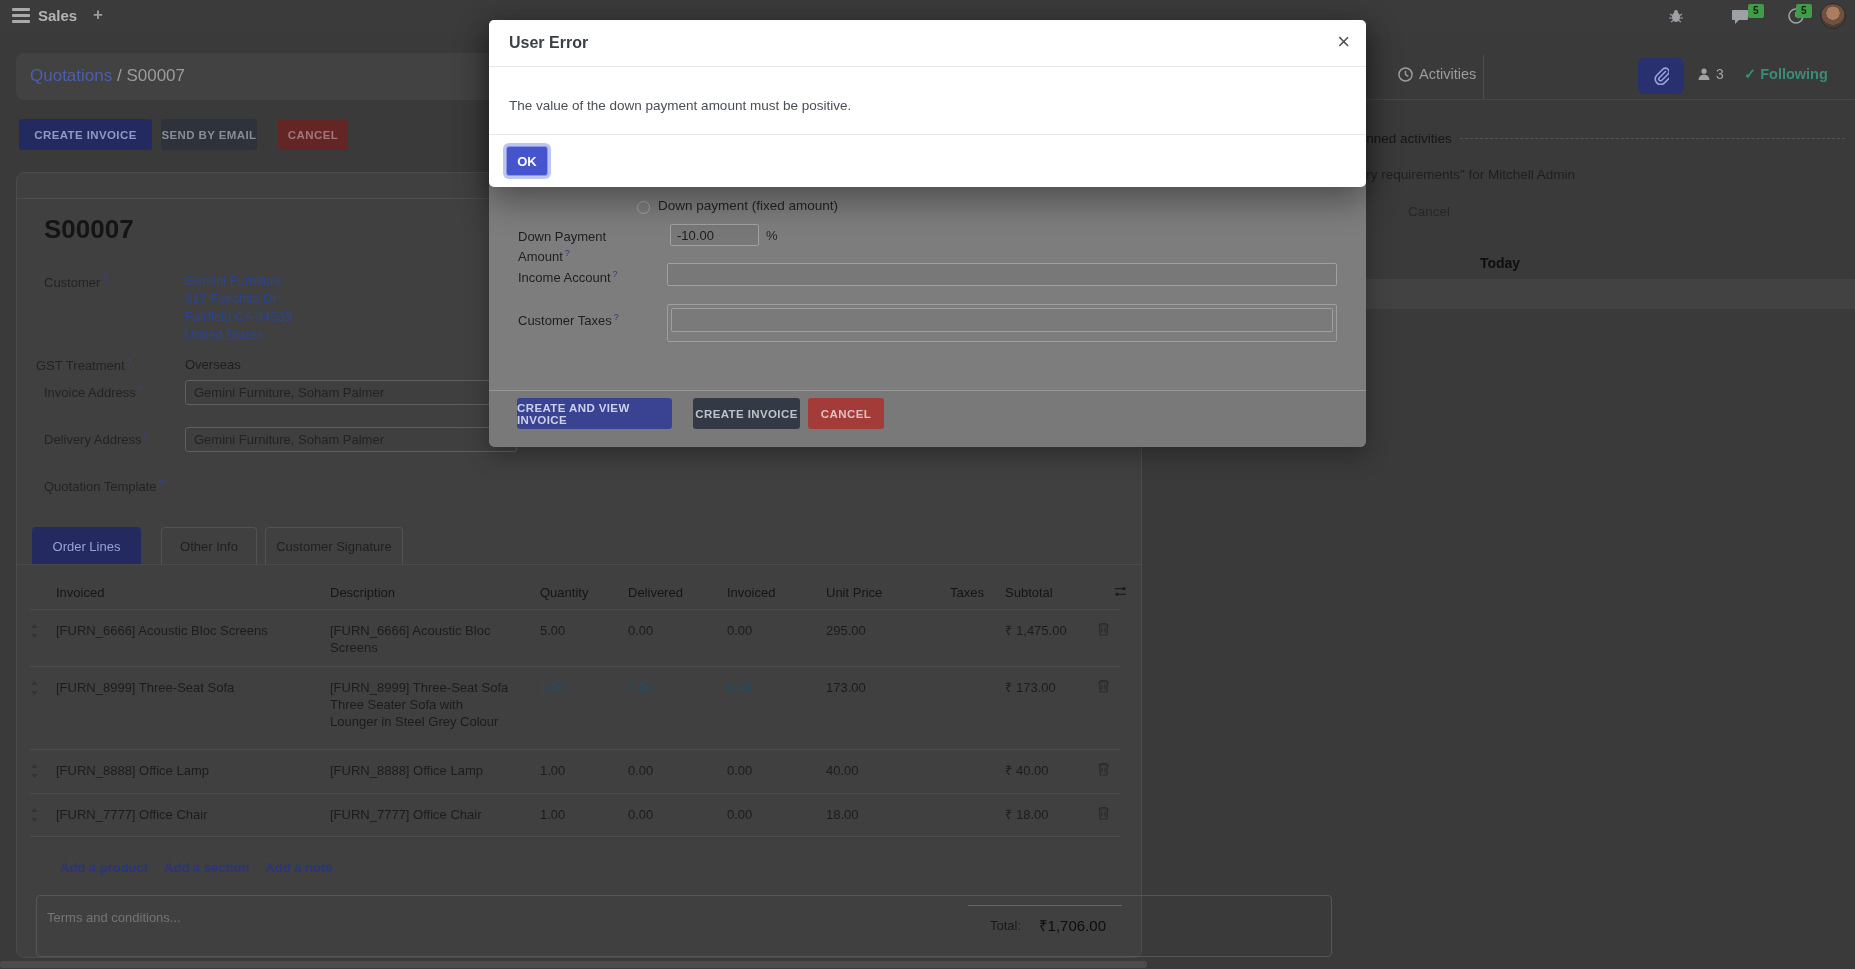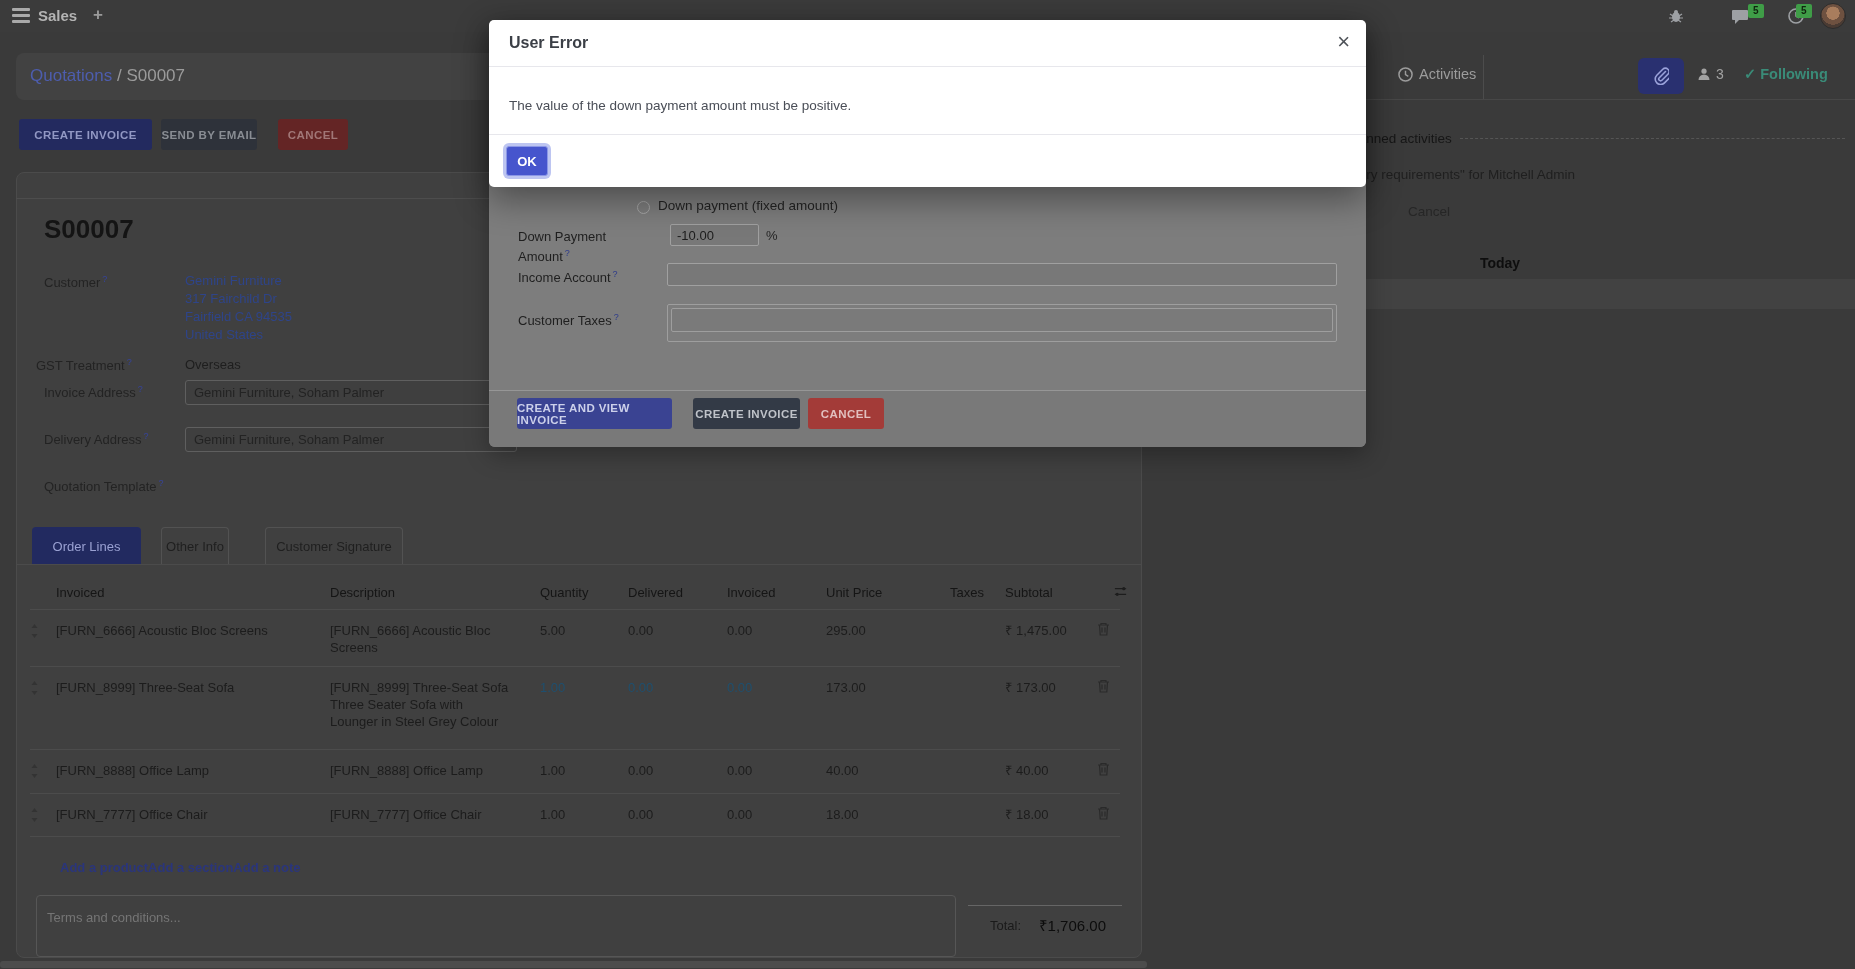--- a/index.html
+++ b/index.html
@@ -56,42 +56,42 @@
   .o-input { background:#3f3f3f; border:1px solid #5f5f5f; border-radius:3px; color:#232323;
              font-size:13px; padding:0 8px; font-family:"Liberation Sans", sans-serif; }
   .inp-inv { left:185px; top:380px; width:332px; height:25px; }
   .inp-del { left:185px; top:427px; width:332px; height:25px; }
 
   
   .tab { top:527px; height:38px; display:flex; align-items:center; justify-content:center;
          font-size:13px; border-radius:4px 4px 0 0; cursor:pointer; }
   .tab-active { left:32px; width:109px; background:#222a60; color:#9aa1d2; }
   .tab-idle { border:1px solid #525252; border-bottom:none; color:#1f1f1f; background:#404040; }
-  .tab-other { left:161px; width:68px; }
+  .tab-other { left:161px; width:96px; }
   .tab-sign { left:265px; width:138px; }
   .notebook-line { left:17px; top:564px; width:1124px; height:1px; background:#4b4b4b; }
 
   
   .olines { left:30px; top:576px; width:1090px; }
   .tr { display:grid; grid-template-columns:26px 274px 210px 88px 99px 99px 99px 80px 81px 34px;
         border-bottom:1px solid #4c4c4c; }
   .thead { height:34px; align-items:center; }
   .th { font-size:13px; color:#151515; }
   .td { font-size:13px; color:#1c1c1c; padding-top:12px; line-height:17px; }
   .num { text-align:left; }
   .blue { color:#1e4f6e; }
   .cell-trash { display:flex; justify-content:center; color:#2a2a2a; }
   .handle { color:#333; padding-top:14px; text-align:center; }
   .gear-th { position:absolute; right:-8px; top:8px; color:#1d1d1d; }
   .row1 { height:57px; } .row2 { height:83px; } .row3 { height:44px; } .row4 { height:43px; }
-  .add-links { left:60px; top:860px; display:flex; gap:0; font-size:13px; color:#2a357c; font-weight:600; }
+  .add-links { left:60px; top:860px; display:flex; gap:16px; font-size:13px; color:#2a357c; font-weight:600; }
   .add-links span { cursor:pointer; }
 
   
-  .terms-box { left:36px; top:895px; width:920px; height:62px; border:1px solid #565656; border-radius:4px; }
+  .terms-box { left:36px; top:895px; width:1296px; height:62px; border:1px solid #565656; border-radius:4px; }
   .terms-box input { position:absolute; left:10px; top:14px; width:500px; background:transparent; border:none;
                      font-size:13px; color:#2f2f2f; outline:none; font-family:"Liberation Sans", sans-serif; }
   .total-line { left:968px; top:905px; width:154px; height:1px; background:#666; }
   .total-label { left:990px; top:918px; font-size:13px; color:#1a1a1a; }
   .total-value { left:1038px; top:915px; width:68px; text-align:right; font-size:15px; font-weight:400; color:#0c0c0c; }
   .hscrollbar { left:0; top:961px; width:1147px; height:7px; background:#4c4c4c; border-radius:3px; }
 
   
   .planned-head { left:1150px; top:130px; width:695px; height:16px; display:flex; align-items:center; gap:8px; }
   .dash { flex:1; border-top:1px dashed #555; height:0; }

